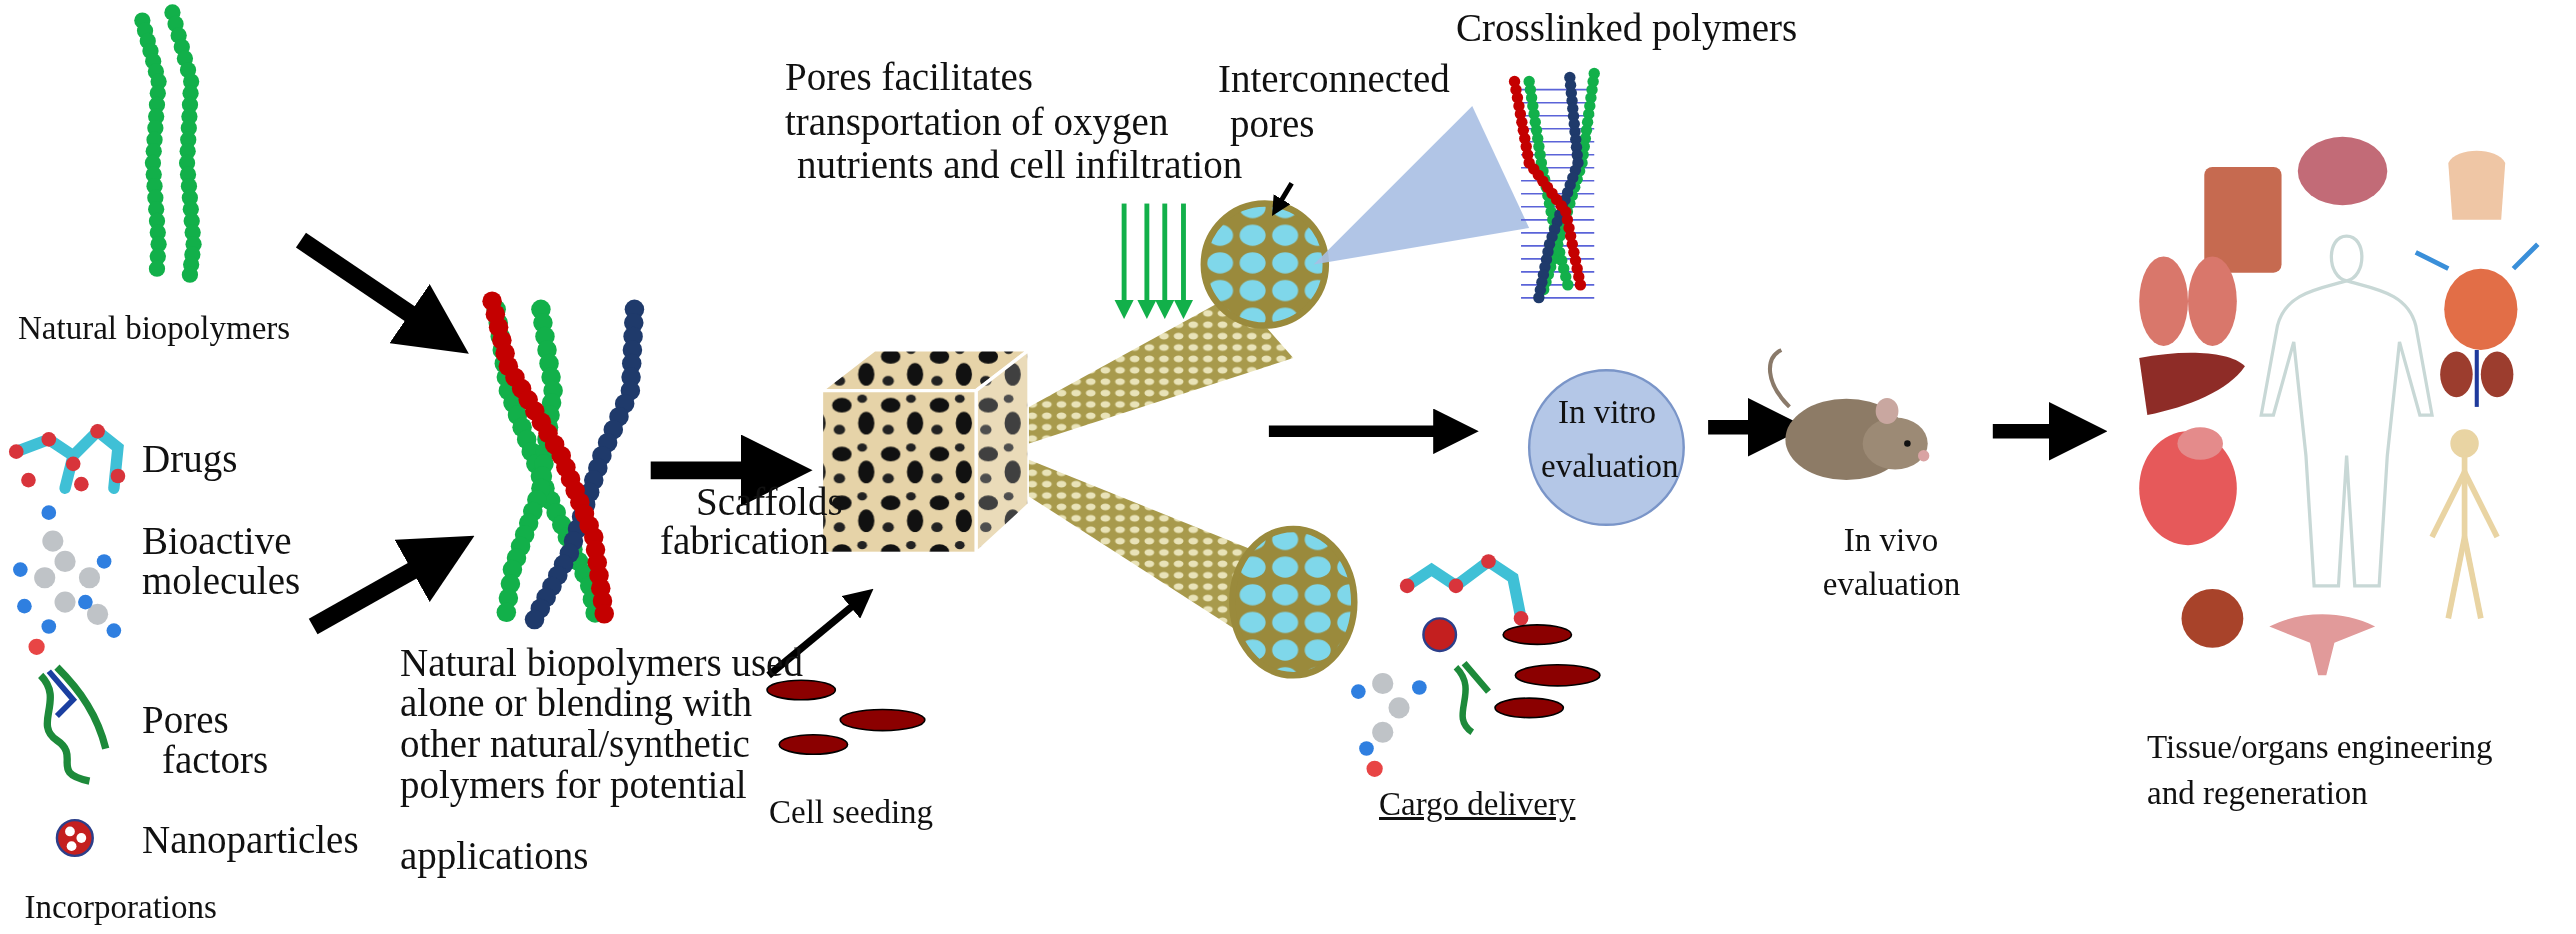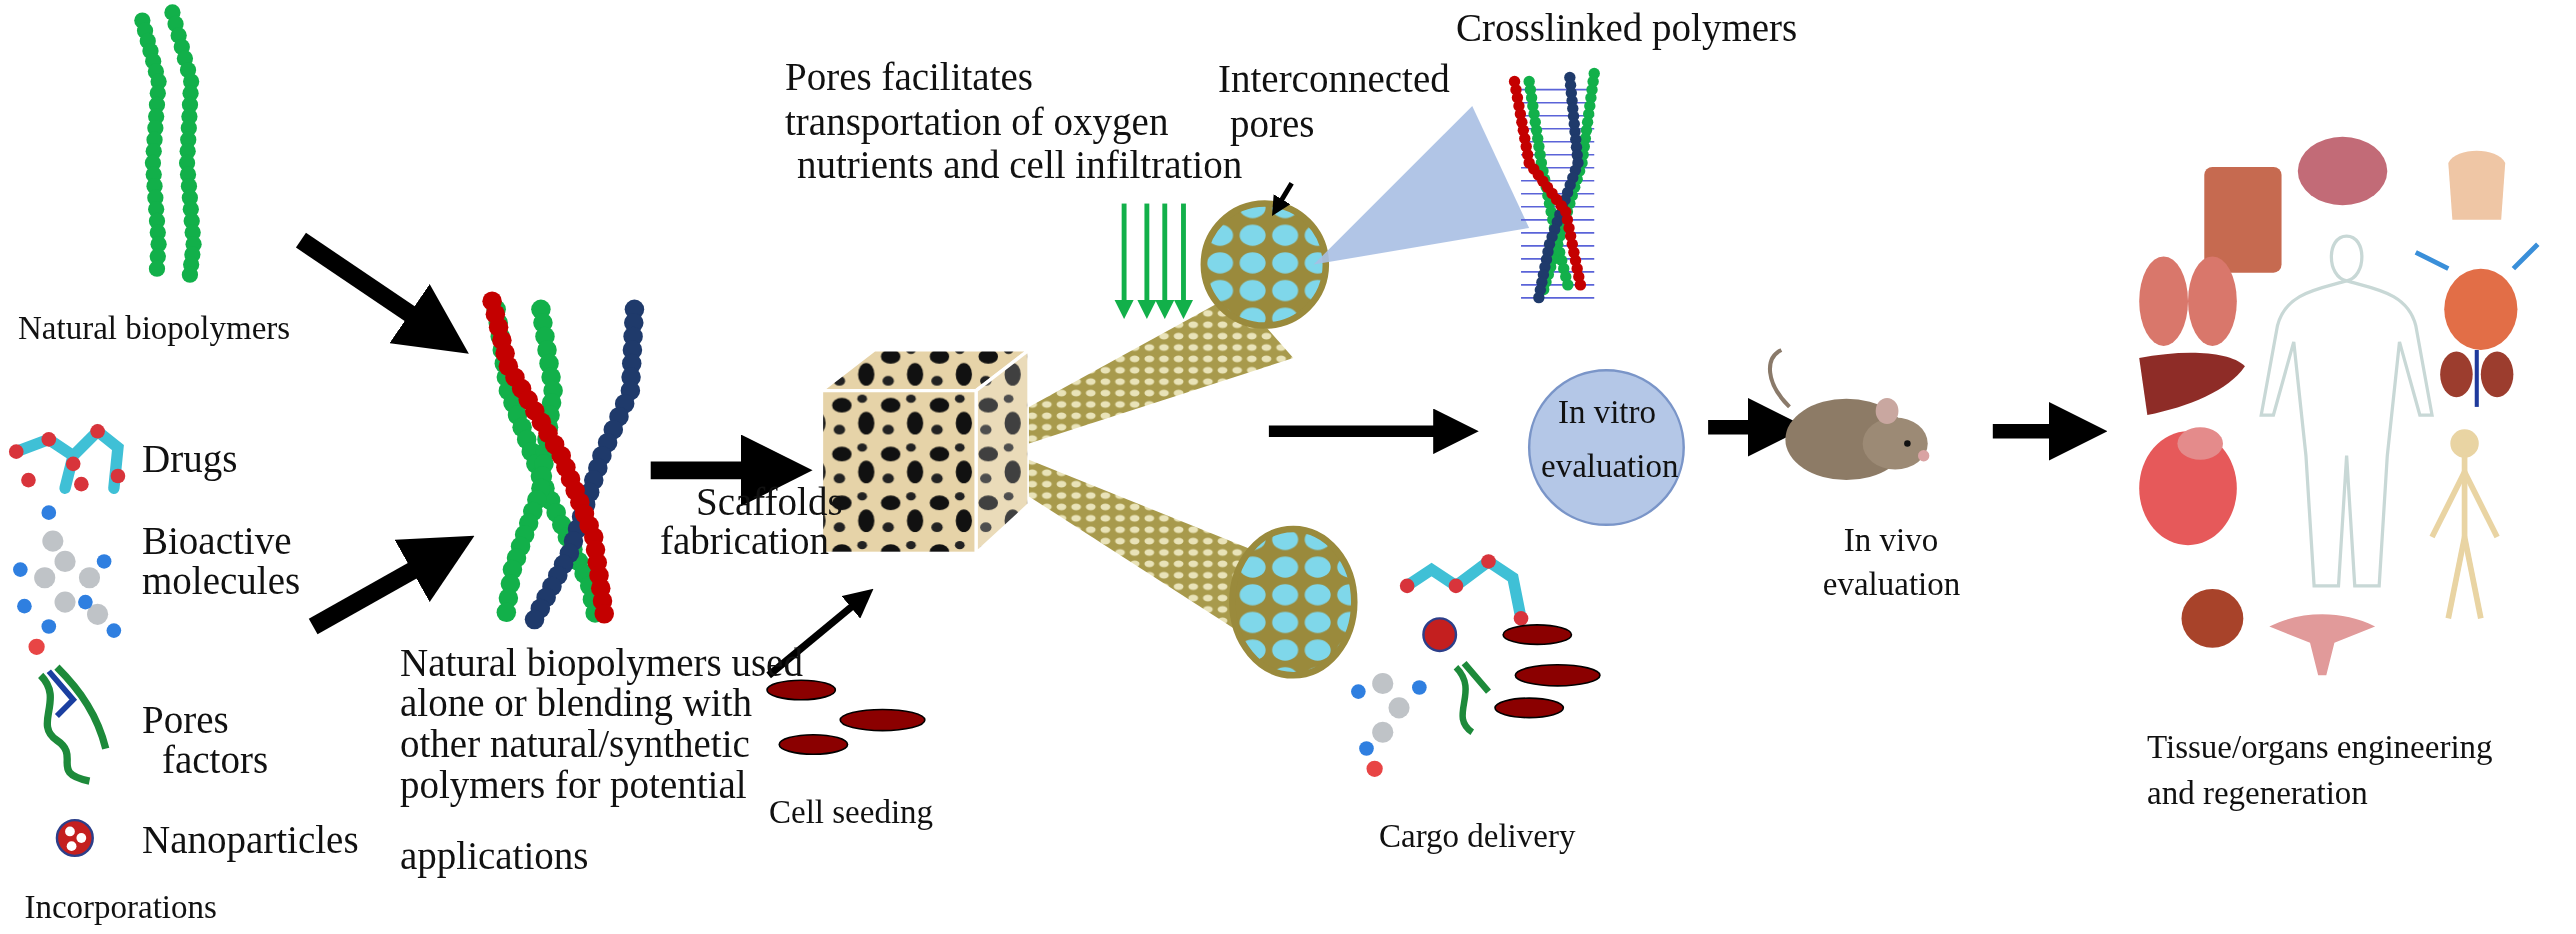--- a/index.html
+++ b/index.html
@@ -497,21 +497,21 @@
 
 <div class="lbl sm" style="left:785px;top:57px;">Pores facilitates</div>
 <div class="lbl sm" style="left:785px;top:102px;">transportation of oxygen</div>
 <div class="lbl sm" style="left:785px;top:145px;margin-left:12px;">nutrients and cell infiltration</div>
 
 <div class="lbl sm" style="left:1218px;top:59px;">Interconnected</div>
 <div class="lbl sm" style="left:1230px;top:104px;">pores</div>
 
 <div class="lbl sm" style="left:1456px;top:8.1px;">Crosslinked polymers</div>
 
-<div class="lbl" style="left:1379px;top:817px;">Cargo delivery</div>
+<div class="lbl" style="left:1379px;top:785px;text-decoration:underline;">Cargo delivery</div>
 
 <div class="lbl" style="left:1550px;top:393px;width:114px;text-align:center;">In vitro</div>
 <div class="lbl" style="left:1541px;top:447px;width:130px;text-align:center;">evaluation</div>
 
 <div class="lbl" style="left:1818px;top:521px;width:146px;text-align:center;">In vivo</div>
 <div class="lbl" style="left:1810px;top:565px;width:163px;text-align:center;">evaluation</div>
 
 <div class="lbl" style="left:2147px;top:728px;">Tissue/organs engineering</div>
 <div class="lbl" style="left:2147px;top:774px;">and regeneration</div>
 

